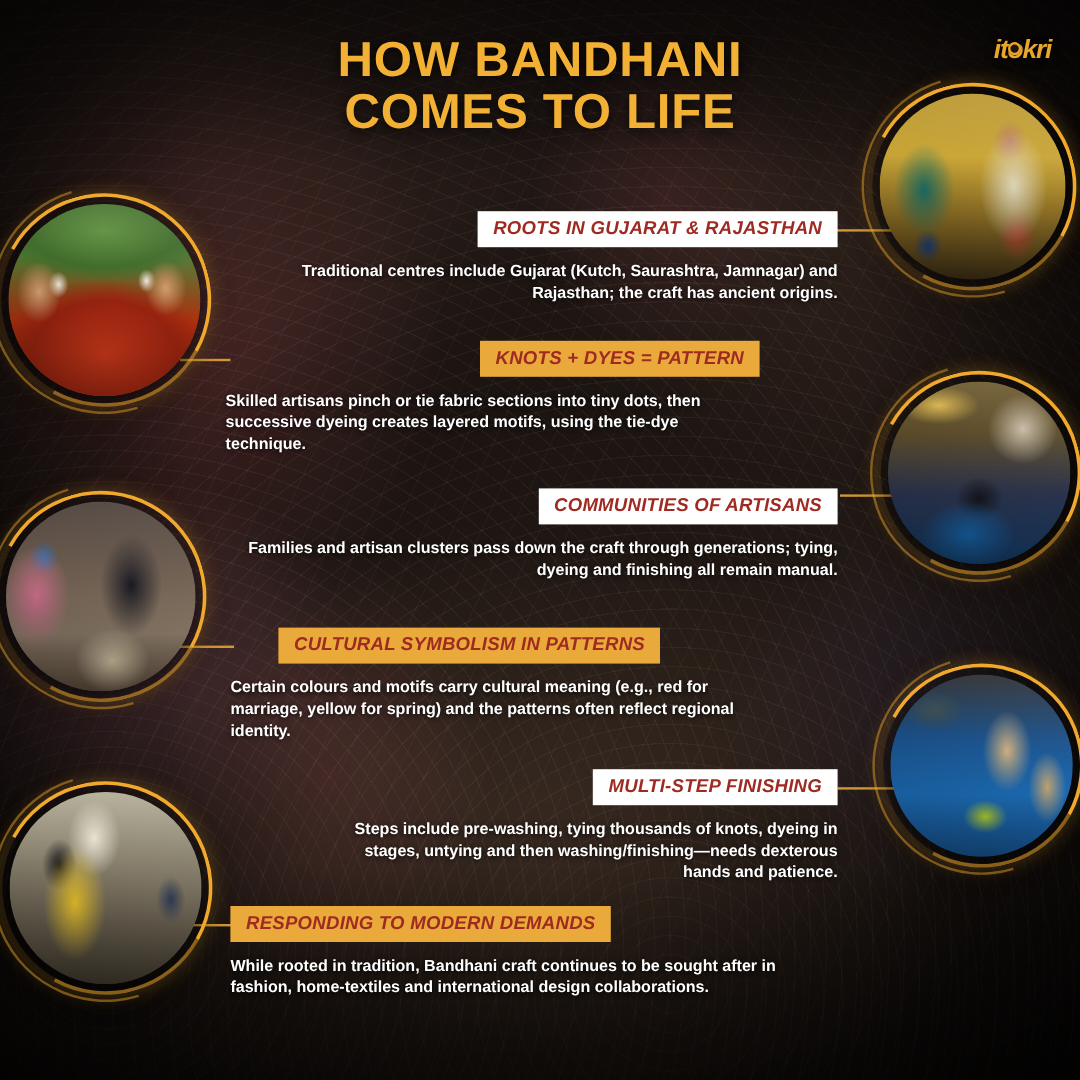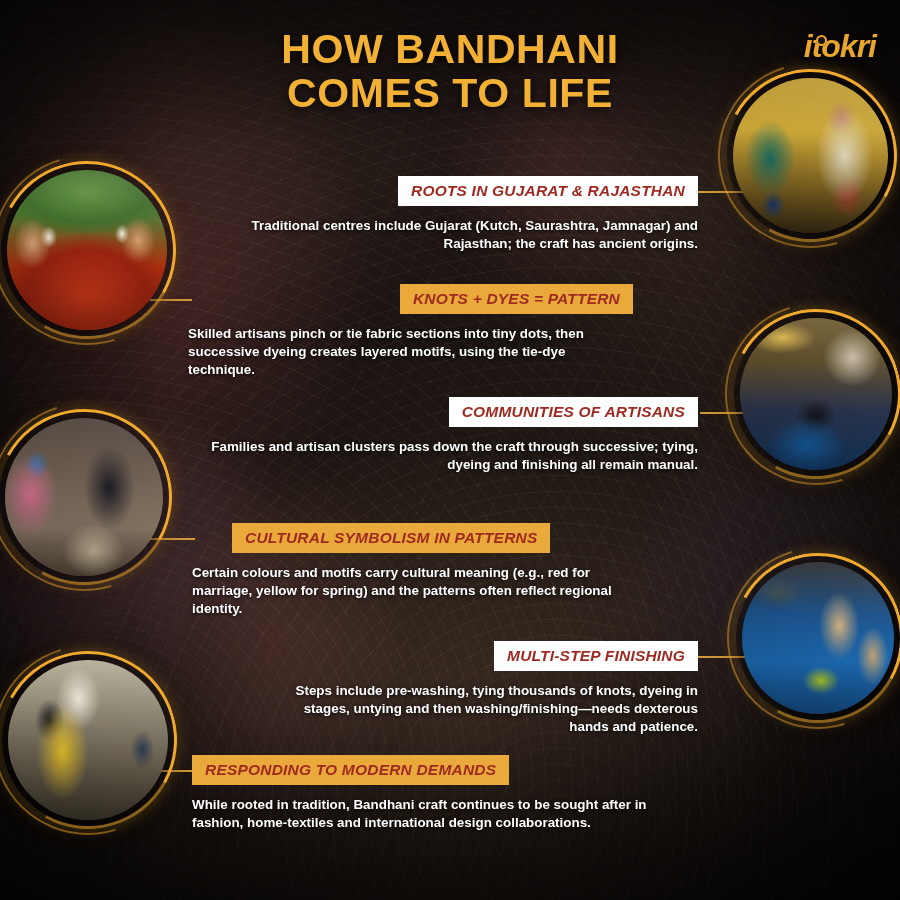--- a/index.html
+++ b/index.html
@@ -54,21 +54,21 @@
   }
   .title span{
     display:block;color:#f2b134;font-weight:bold;
     font-size:41px;line-height:1.07;letter-spacing:.6px;
     text-shadow:0 2px 10px rgba(0,0,0,.75);
   }
 
   
   .logo{
     position:absolute;right:24px;top:30px;z-index:34;
-    color:#e9a62d;font-size:32px;font-weight:bold;font-style:italic;
+    color:#e9a62d;font-size:22px;font-weight:bold;font-style:italic;
     letter-spacing:-1px;line-height:1;
     text-shadow:0 2px 8px rgba(0,0,0,.8);
   }
   .logo .dotfix{position:relative;}
   .logo .dotfix::after{
     content:"";position:absolute;left:12px;top:7px;
     width:11px;height:11px;border-radius:50%;
     background:#1d1512;box-shadow:0 0 0 2px #e9a62d inset;
   }
 
@@ -269,24 +269,24 @@
   </div>
 
   <div class="block" style="left:188px;top:284px;width:445px;">
     <div style="text-align:right;">
       <div class="hdr amber">KNOTS + DYES = PATTERN</div>
     </div>
     <div class="body ta-l">Skilled artisans pinch or tie fabric sections into tiny dots, then successive dyeing creates layered motifs, using the tie-dye technique.</div>
   </div>
 
   <div class="block" style="left:206px;top:397px;width:492px;">
-    <div style="text-align:right;">
+    <div style="text-align:right;margin-top:10px;">
       <div class="hdr cream">COMMUNITIES OF ARTISANS</div>
     </div>
-    <div class="body ta-r">Families and artisan clusters pass down the craft through successive; tying, dyeing and finishing all remain manual.</div>
+    <div class="body ta-r">Families and artisan clusters pass down the craft through generations; tying, dyeing and finishing all remain manual.</div>
   </div>
 
   <div class="block" style="left:192px;top:523px;width:452px;">
     <div style="text-align:left;padding-left:40px;">
       <div class="hdr amber">CULTURAL SYMBOLISM IN PATTERNS</div>
     </div>
     <div class="body ta-l">Certain colours and motifs carry cultural meaning (e.g., red for marriage, yellow for spring) and the patterns often reflect regional identity.</div>
   </div>
 
   <div class="block" style="left:268px;top:641px;width:430px;">

